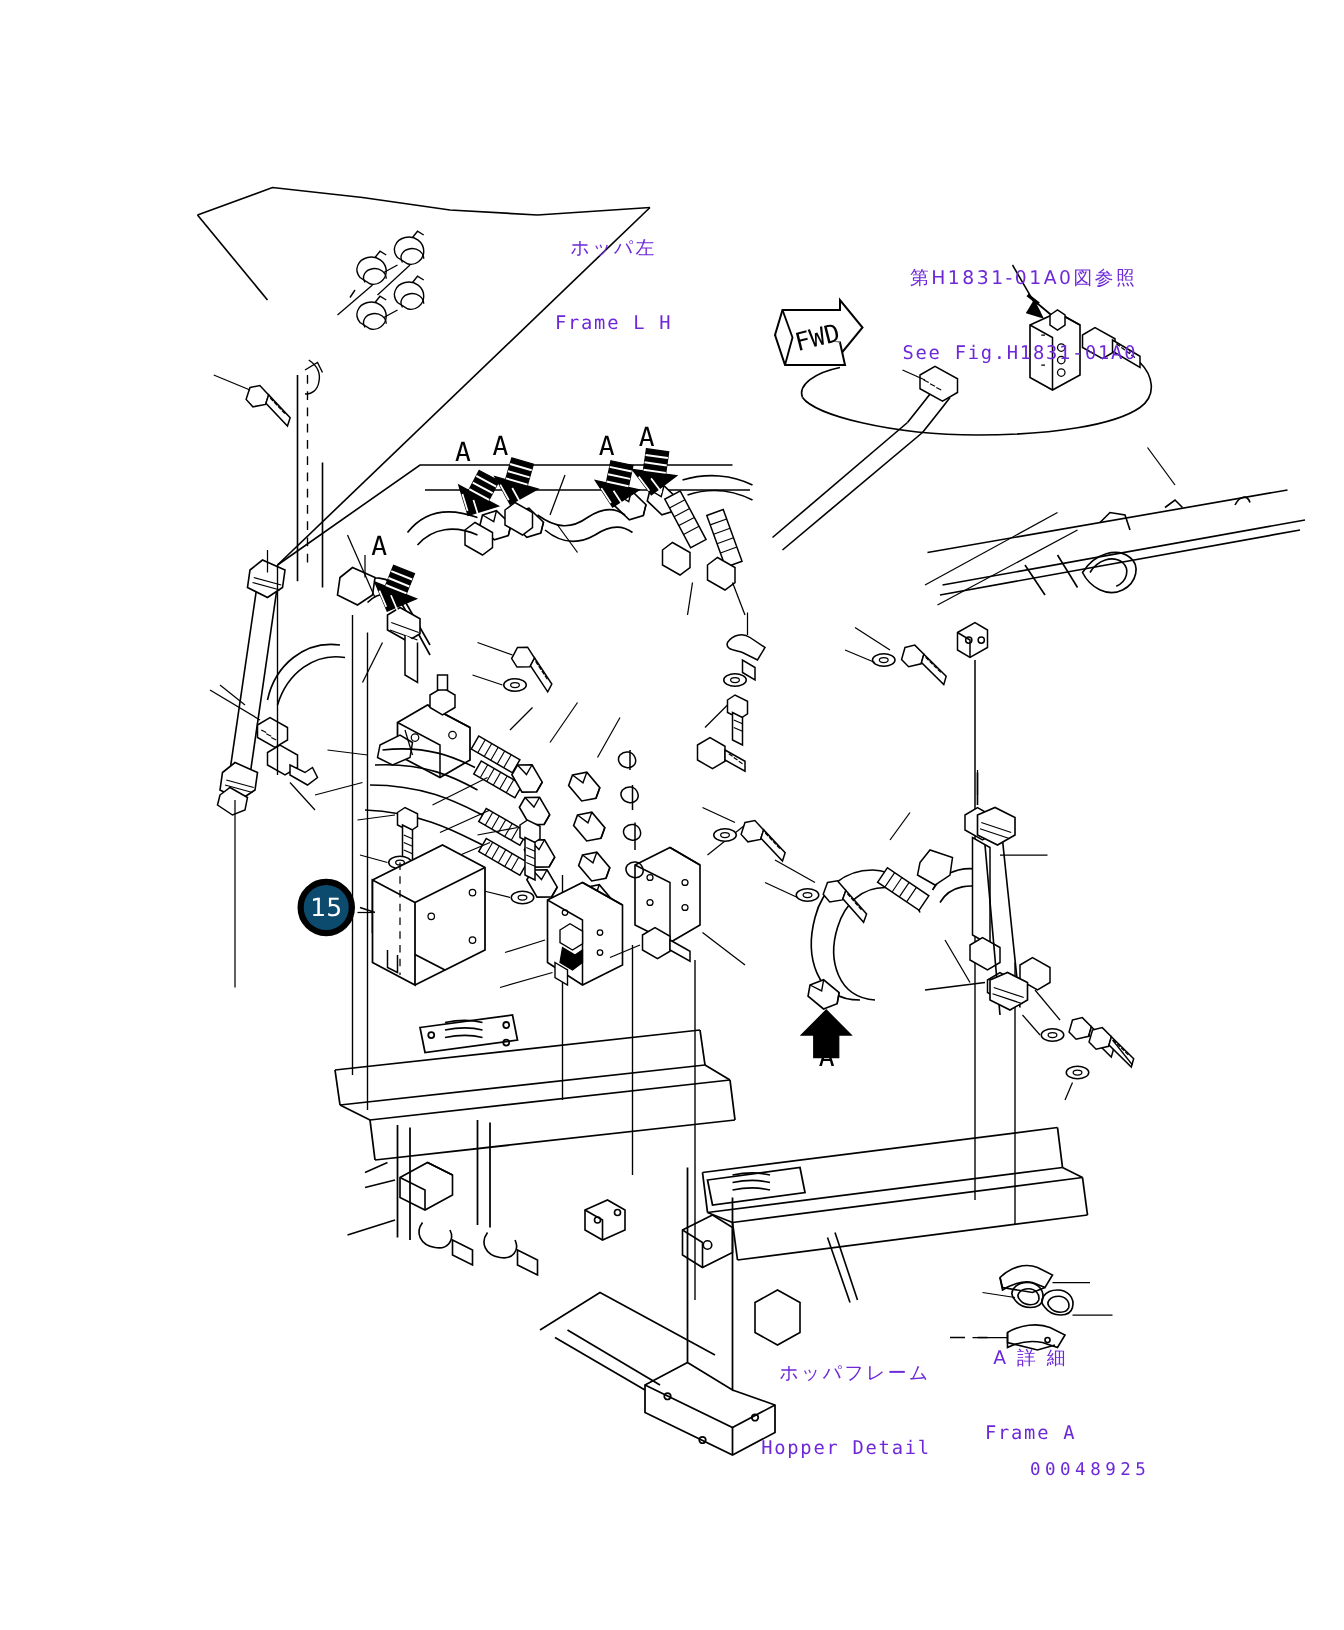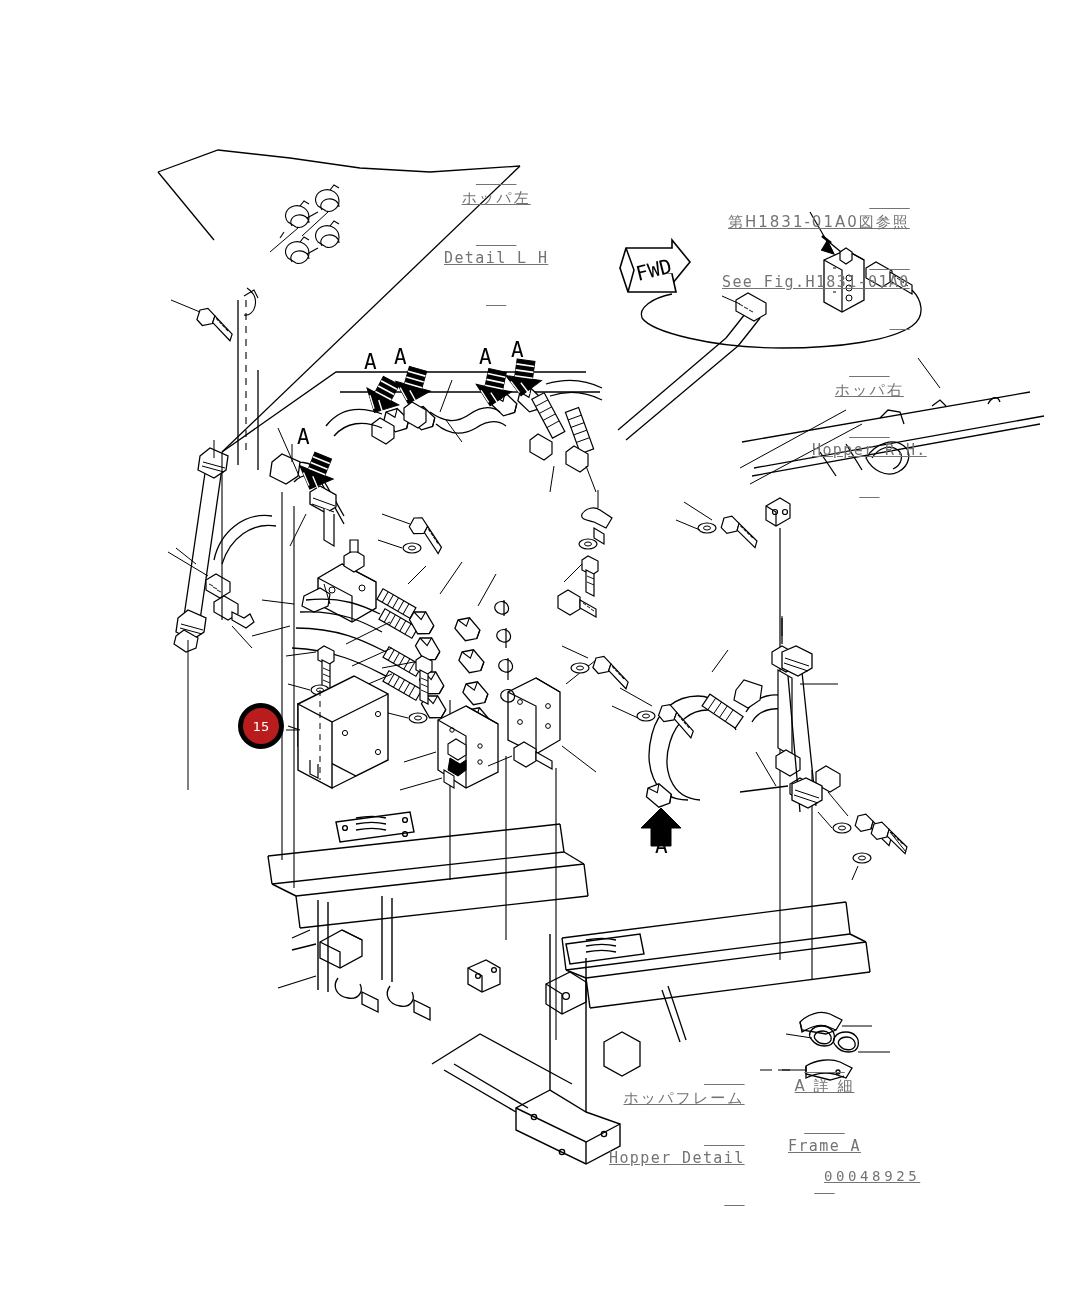--- a/index.html
+++ b/index.html
@@ -23,25 +23,24 @@
   #drawing {
     position: absolute;
     left: 0;
     top: 0;
     width: 1075px;
     height: 1304px;
   }
   .lbl {
     position: absolute;
     font-family: "DejaVu Sans Mono", monospace;
-    color: #737373;
+    color: #6d28d9;
     white-space: pre;
     line-height: 1.28;
     letter-spacing: 0.5px;
-    text-decoration: underline;
   }
   .lbl .jp {
     display: block;
     font-family: "DejaVu Sans", sans-serif;
     letter-spacing: 2px;
     font-size: 15px;
   }
   .lbl .en {
     display: block;
     font-family: "DejaVu Sans Mono", monospace;
@@ -65,26 +64,26 @@
     position: absolute;
     font-family: "DejaVu Sans Mono", monospace;
     font-size: 21px;
     color: #000;
   }
   #bubble-15 {
     position: absolute;
     left: 238px; top: 703px;
     width: 46px; height: 46px;
     border-radius: 50%;
-    background: #b91c1c;
+    background: #0c4a6e;
     border: 5px solid #000000;
     box-sizing: border-box;
     color: #ffffff;
     font-family: "DejaVu Sans", sans-serif;
-    font-size: 13px;
+    font-size: 20px;
     display: flex;
     align-items: center;
     justify-content: center;
   }
 </style>
 </head>
 <body>
 
 <div id="sheet">
 
@@ -694,32 +693,28 @@
         <use href="#stripedarrow"></use>
       </g>
     <g transform="translate(661,824) rotate(180)">
       <path d="M-10,-22 l20,0 l0,18 l10,0 l-20,20 l-20,-20 l10,0 z" fill="#000" stroke="#000" stroke-width="1"></path>
     </g>
 
   </svg>
 
   <div class="lbl ctr" id="lbl-hopper-lh">
     <span class="jp">ホッパ左</span>
-    <span class="en">Detail L H</span>
+    <span class="en">Frame L H</span>
   </div>
 
   <div class="lbl" id="lbl-see-fig">
     <span class="jp">第H1831-01A0図参照</span>
     <span class="en">See Fig.H1831-01A0</span>
   </div>
 
-  <div class="lbl ctr" id="lbl-hopper-rh">
-    <span class="jp">ホッパ右</span>
-    <span class="en">Hopper R.H.</span>
-  </div>
 
   <div class="lbl ctr" id="lbl-hopper-frame">
     <span class="jp">ホッパフレーム</span>
     <span class="en">Hopper Detail</span>
   </div>
 
   <div class="lbl ctr" id="lbl-detail-a">
     <span class="jp">A 詳 細</span>
     <span class="en">Frame A</span>
   </div>

